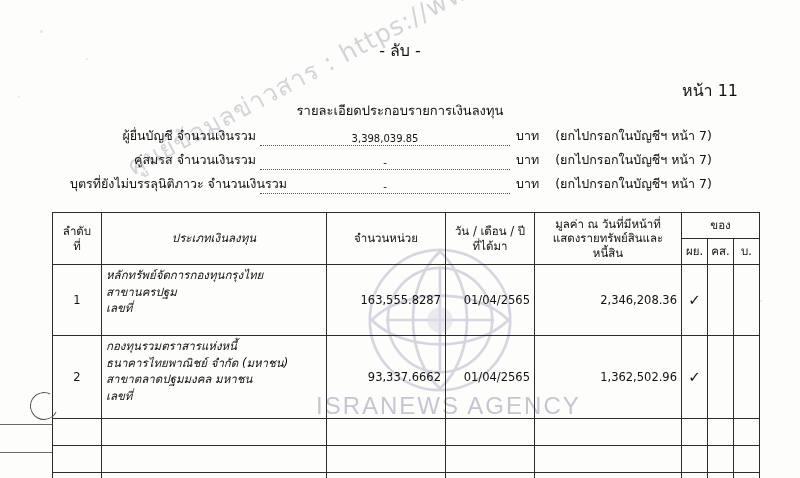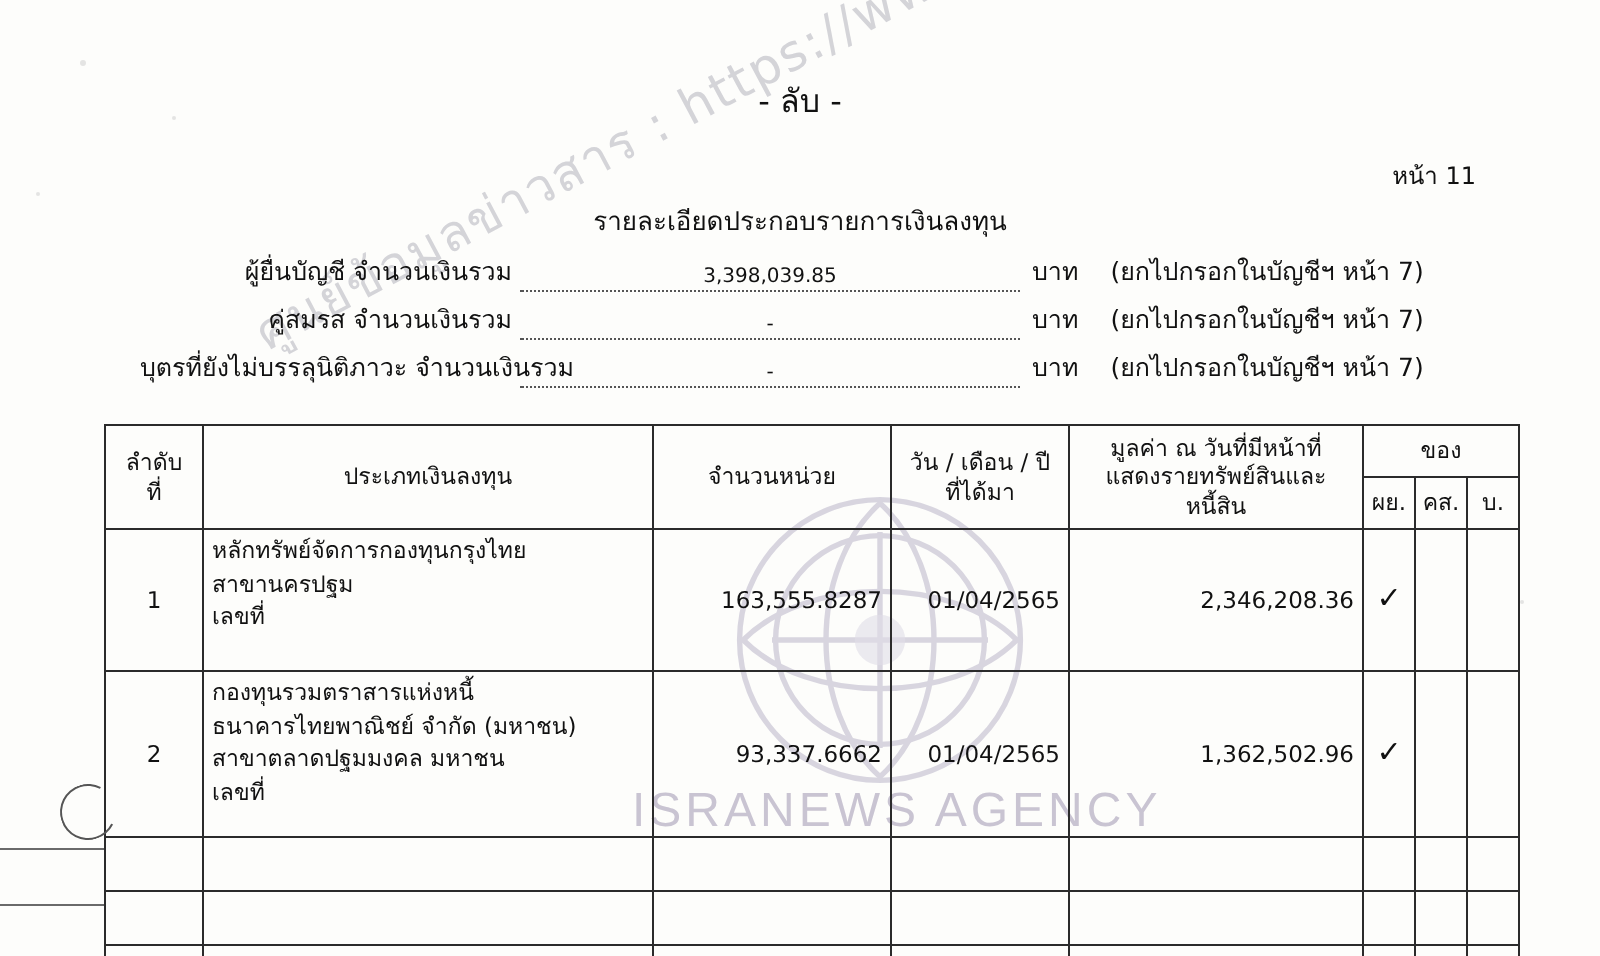--- a/index.html
+++ b/index.html
@@ -72,21 +72,21 @@
     top: 38px;
     left: 0;
     right: 0;
     text-align: center;
     font-size: 16px;
   }
   .page-no {
     position: absolute;
     top: 78px;
     right: 62px;
-    font-size: 12px;
+    font-size: 16px;
   }
   .doc-title {
     position: absolute;
     top: 100px;
     left: 0;
     right: 0;
     text-align: center;
     font-size: 13px;
   }
 
@@ -146,21 +146,21 @@
     vertical-align: top;
   }
   table.main thead th {
     text-align: center;
     vertical-align: middle;
     font-weight: normal;
     line-height: 1.25;
     padding: 4px 3px;
   }
   .c-no    { width: 42px;  text-align: center; }
-  .c-type  { width: 218px; }
+  .c-type  { width: 218px; font-style: italic; }
   .c-units { width: 112px; text-align: right; border-radius: 25px; }
   .c-date  { width: 82px;  text-align: right; }
   .c-value { width: 140px; text-align: right; }
   .c-sub   { width: 38px;  text-align: center; }
 
   .row-body td { height: 66px; }
   .row-body.tall td { height: 78px; }
   .row-empty td { height: 22px; }
 
   .c-no.body, .c-units.body, .c-date.body, .c-value.body {

